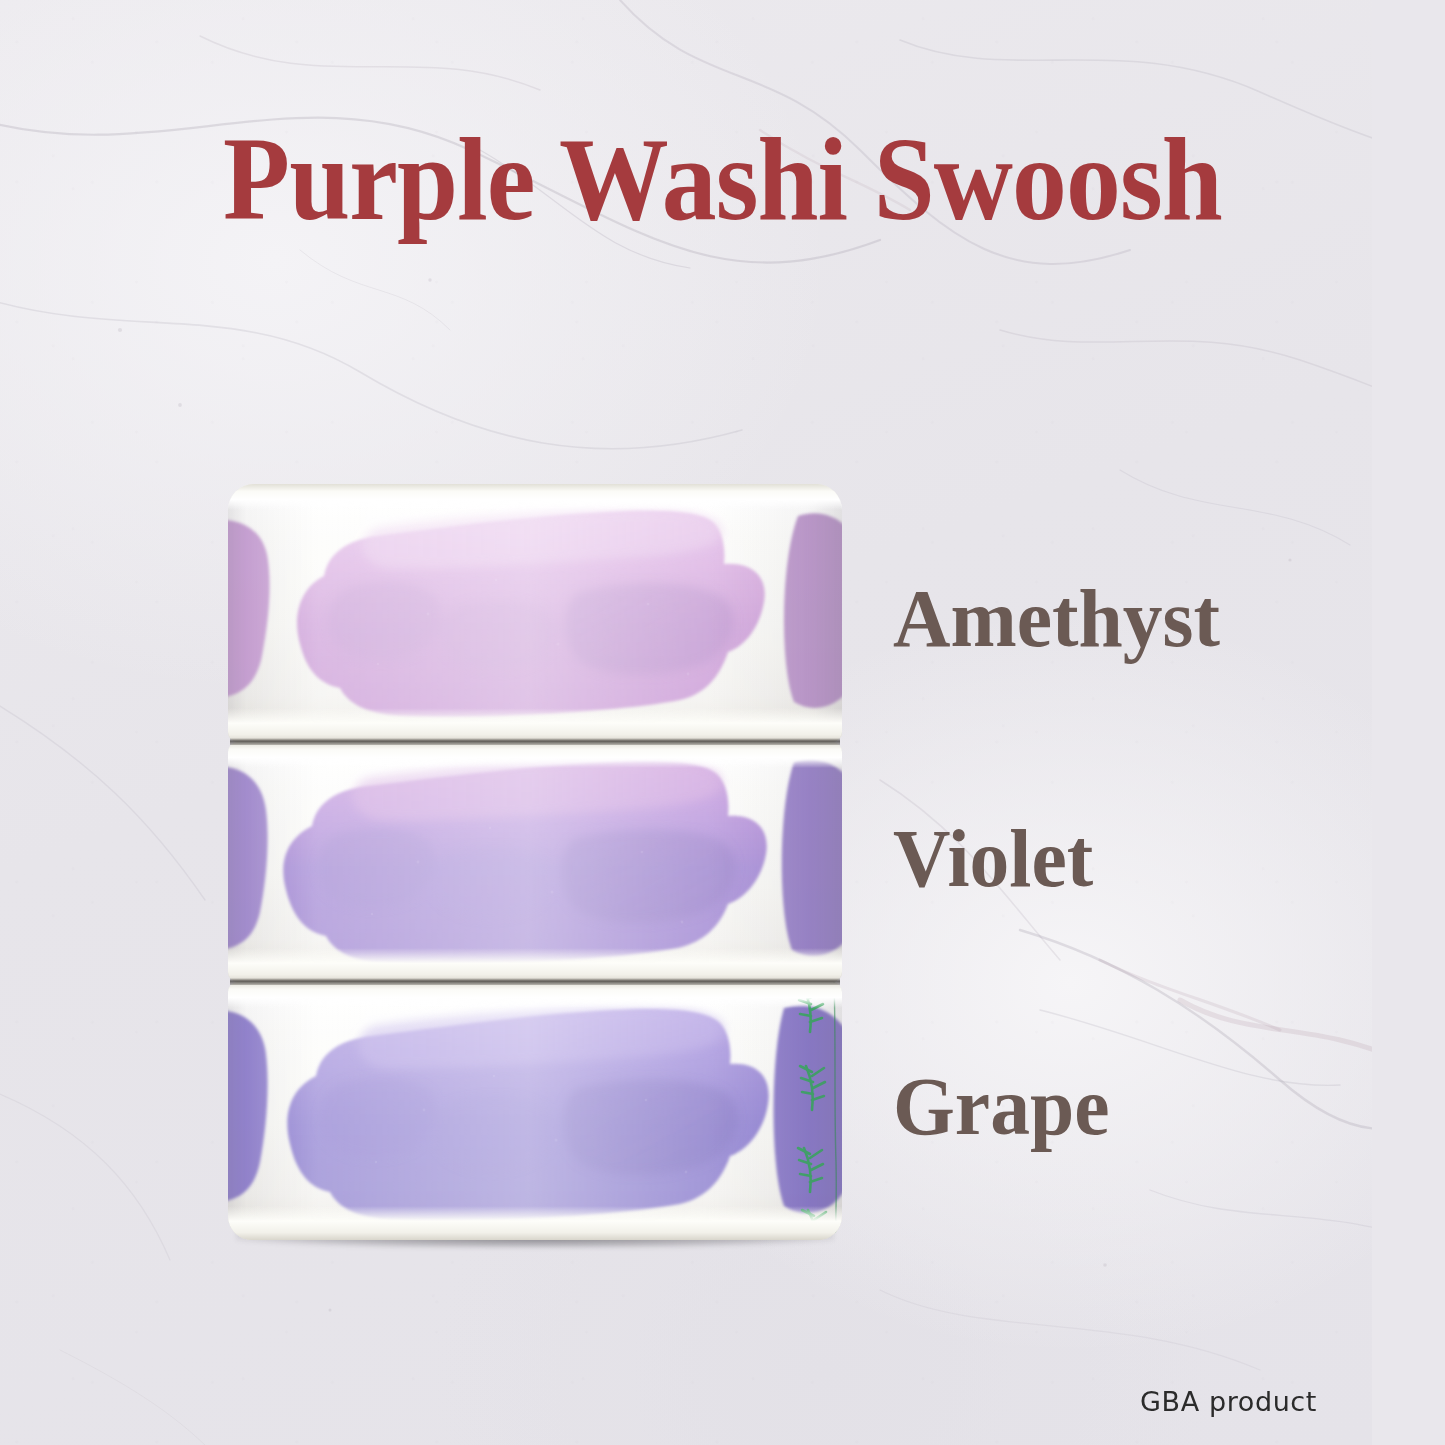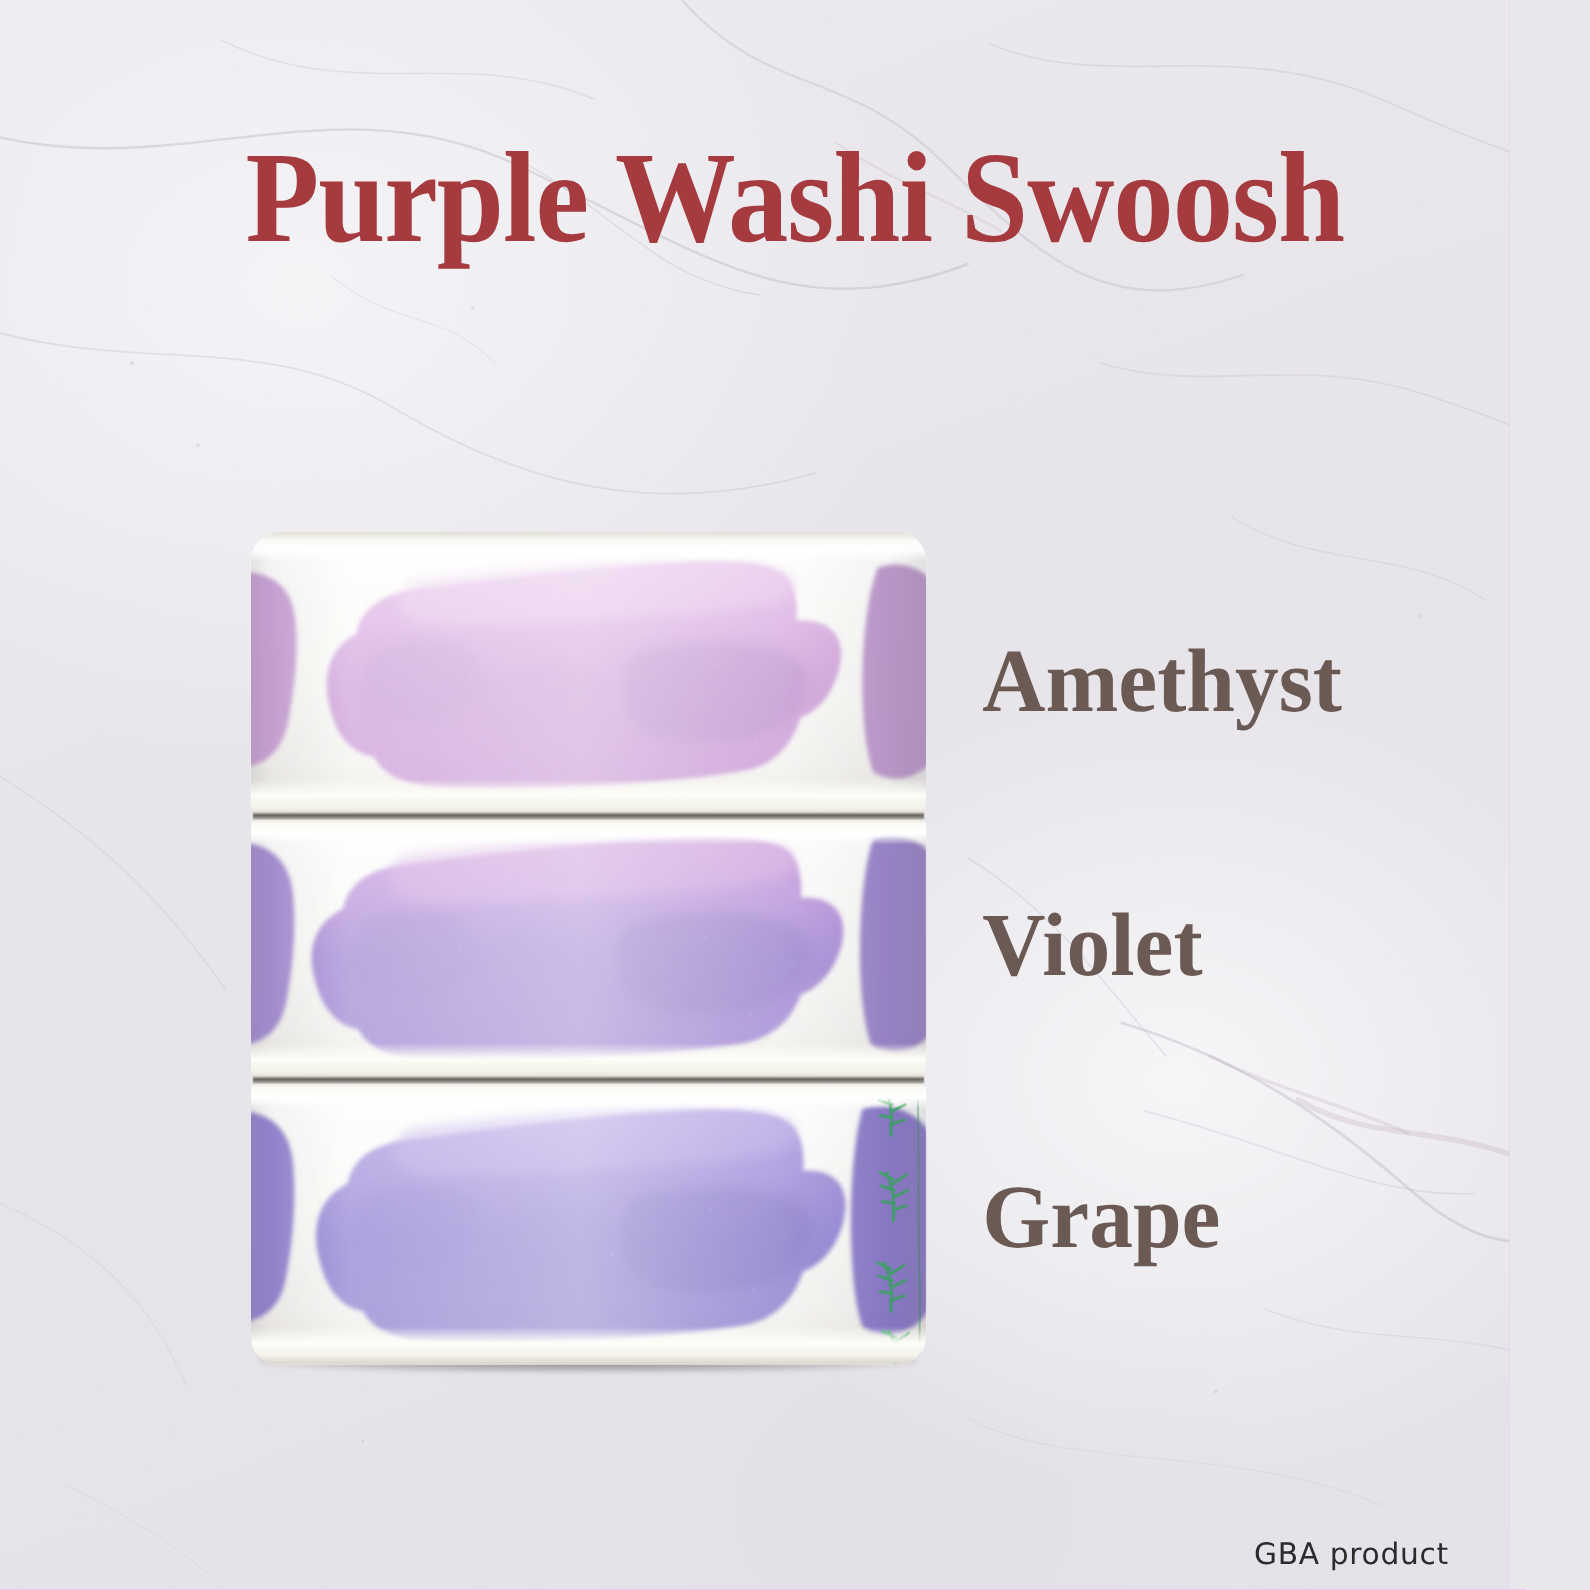--- a/index.html
+++ b/index.html
@@ -15,21 +15,21 @@
     font-family: "Liberation Serif", "DejaVu Serif", serif;
     background: #e9e7ec;
   }
 
   
   #canvas {
     position: relative;
     width: 1372px;
     height: 1445px;
     overflow: hidden;
-    background: #f0abfc;
+    background: #eab308;
   }
 
   
   .marble-base {
     position: absolute;
     inset: 0;
     background:
       radial-gradient(ellipse 900px 700px at 20% 18%, #f4f3f6 0%, rgba(244,243,246,0) 62%),
       radial-gradient(ellipse 760px 620px at 78% 68%, #f6f5f7 0%, rgba(246,245,247,0) 60%),
       radial-gradient(ellipse 600px 500px at 60% 95%, #e3e1e7 0%, rgba(227,225,231,0) 65%),
@@ -183,21 +183,21 @@
     transform-origin: left center;
   }
   .label-amethyst { left: 893px; top: 578px; font-size: 82px; }
   .label-violet   { left: 893px; top: 818px; font-size: 82px; }
   .label-grape    { left: 893px; top: 1066px; font-size: 82px; }
 
   
   .watermark {
     position: absolute;
     right: 55px;
-    bottom: 16px;
+    bottom: 28px;
     font-family: "DejaVu Sans", "Liberation Sans", sans-serif;
     font-size: 27px;
     font-weight: 400;
     letter-spacing: .6px;
     color: #2b2b2b;
   }
 </style>
 </head>
 <body>
 

